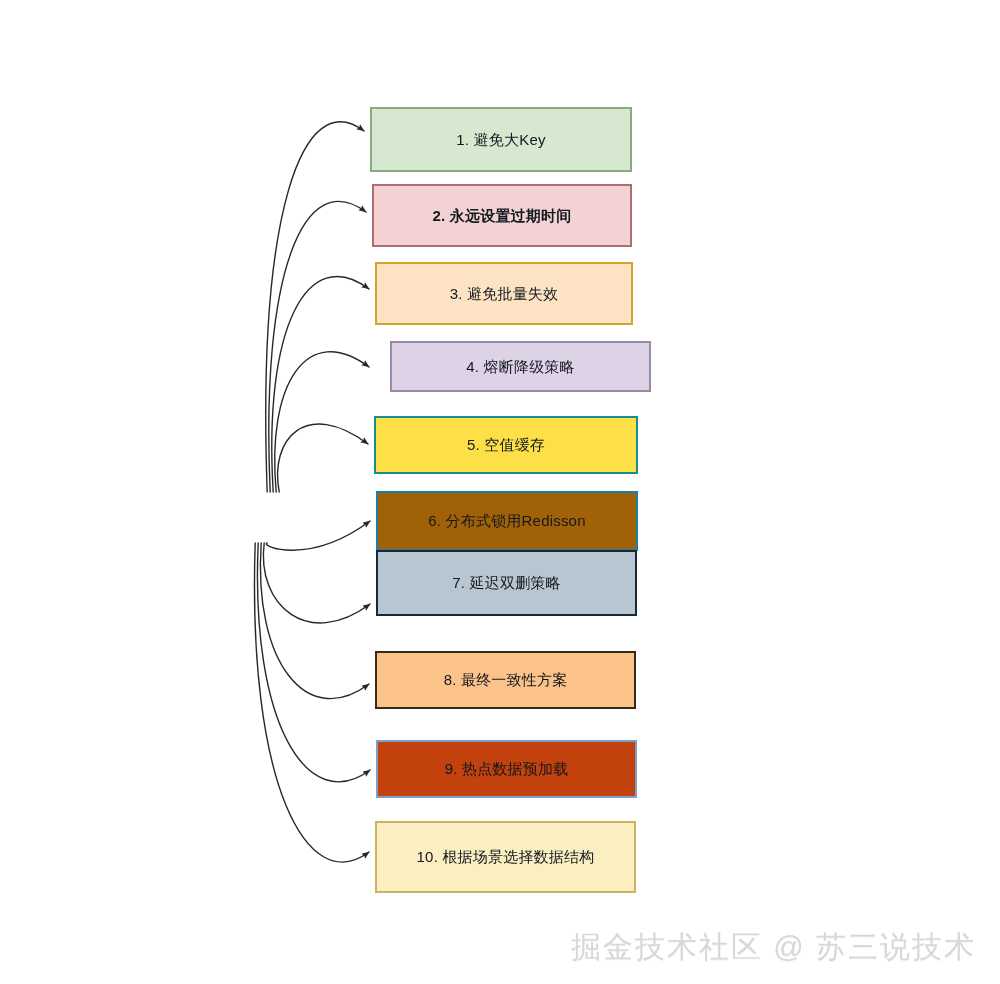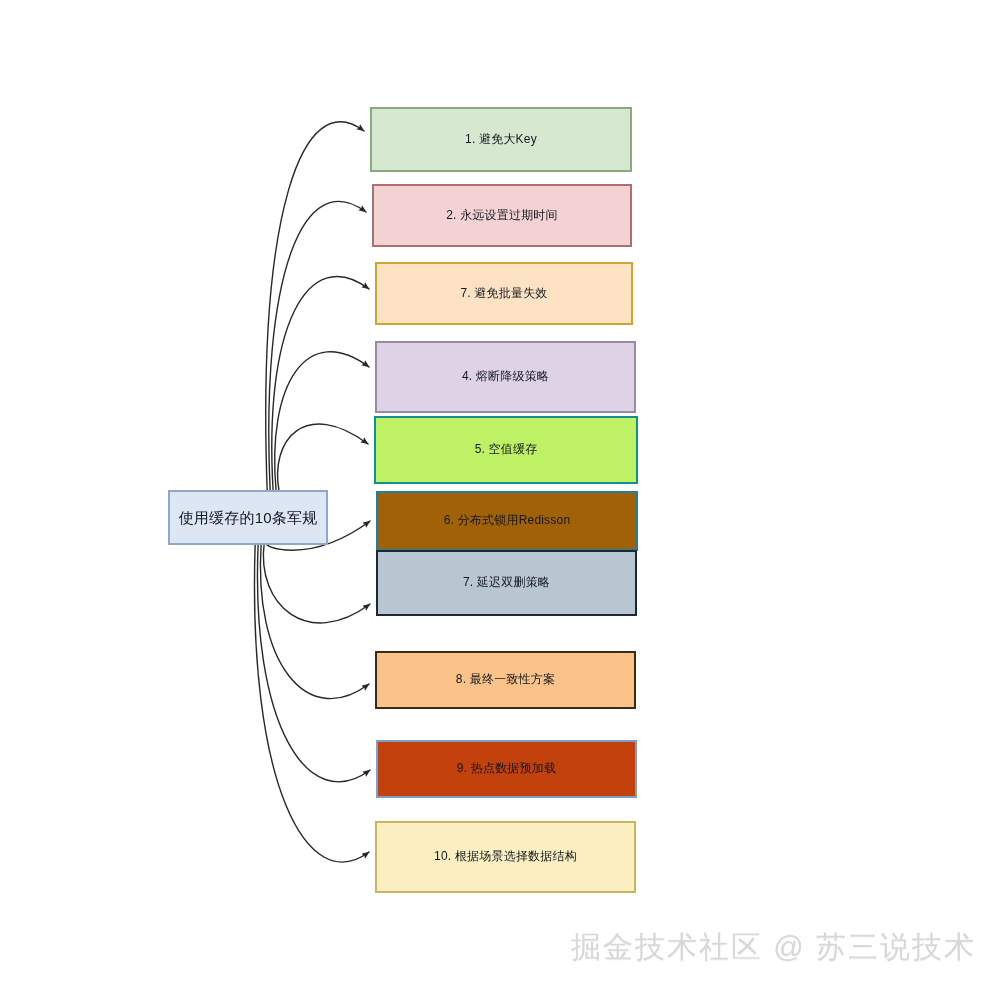--- a/index.html
+++ b/index.html
@@ -33,21 +33,21 @@
   .node {
     position: absolute;
     box-sizing: border-box;
     display: flex;
     align-items: center;
     justify-content: center;
     border-style: solid;
     border-width: 2px;
   }
   .node .node-label {
-    font-size: 12px;
+    font-size: 15px;
     color: #14181f;
     line-height: 1.3;
     letter-spacing: 0.2px;
     white-space: nowrap;
     text-align: center;
   }
   .node.root .node-label {
     font-size: 15px;
   }
   #watermark {
@@ -80,38 +80,35 @@
         <path d="M276.2,492 C266.2,383.64 307,321 369,367" stroke="#25282c" stroke-width="1.4" fill="none" marker-end="url(#arrowhead)"></path>
         <path d="M279.2,492 C269.2,439.08 306,398 368,444" stroke="#25282c" stroke-width="1.4" fill="none" marker-end="url(#arrowhead)"></path>
         <path d="M267.2,543 C259.2,545.52 308,567 370,521" stroke="#25282c" stroke-width="1.4" fill="none" marker-end="url(#arrowhead)"></path>
         <path d="M264.2,543 C256.2,605.28 308,650 370,604" stroke="#25282c" stroke-width="1.4" fill="none" marker-end="url(#arrowhead)"></path>
         <path d="M261.2,543 C253.2,662.88 307,730 369,684" stroke="#25282c" stroke-width="1.4" fill="none" marker-end="url(#arrowhead)"></path>
         <path d="M258.2,543 C250.2,724.8 308,816 370,770" stroke="#25282c" stroke-width="1.4" fill="none" marker-end="url(#arrowhead)"></path>
         <path d="M255.2,543 C247.2,783.84 307,898 369,852" stroke="#25282c" stroke-width="1.4" fill="none" marker-end="url(#arrowhead)"></path>
       </g>
   </svg>
 
-  <div class="node root" id="node-root" style="left: 168px; top: 490px; width: 160px; height: 55px; background: rgb(220, 230, 245); border-color: rgb(143, 168, 200);">
-    <span class="node-label">使用缓存的10条军规</span>
-  </div>
 
   <div id="node-list">
       <div class="node" id="node-rule-1" style="left: 370px; top: 107px; width: 262px; height: 65px; background: rgb(215, 232, 209); border-color: rgb(138, 169, 126);">
         <span class="node-label">1. 避免大Key</span>
       </div>
-      <div class="node" id="node-rule-2" style="left: 372px; top: 184px; width: 260px; height: 63px; background: rgb(243, 210, 212); border-color: rgb(176, 109, 112);">
+      <div class="node" id="node-rule-2" style="left: 372px; top: 184px; width: 260px; height: 63px; background: rgb(243, 210, 212); border-color: rgb(176, 109, 112); font-weight: bold;">
         <span class="node-label">2. 永远设置过期时间</span>
       </div>
       <div class="node" id="node-rule-3" style="left: 375px; top: 262px; width: 258px; height: 63px; background: rgb(253, 227, 195); border-color: rgb(207, 165, 46);">
-        <span class="node-label">7. 避免批量失效</span>
+        <span class="node-label">3. 避免批量失效</span>
       </div>
-      <div class="node" id="node-rule-4" style="left: 375px; top: 341px; width: 261px; height: 72px; background: rgb(221, 210, 230); border-color: rgb(154, 138, 166); align-items: center;">
+      <div class="node" id="node-rule-4" style="left: 390px; top: 341px; width: 261px; height: 51px; background: rgb(221, 210, 230); border-color: rgb(154, 138, 166); align-items: center;">
         <span class="node-label">4. 熔断降级策略</span>
       </div>
-      <div class="node" id="node-rule-5" style="left: 374px; top: 416px; width: 264px; height: 68px; background: #bef264; border-color: rgb(21, 142, 146);">
+      <div class="node" id="node-rule-5" style="left: 374px; top: 416px; width: 264px; height: 58px; background: #fde047; border-color: rgb(21, 142, 146);">
         <span class="node-label">5. 空值缓存</span>
       </div>
       <div class="node" id="node-rule-6" style="left: 376px; top: 491px; width: 262px; height: 60px; background: #a16207; border-color: rgb(27, 127, 168);">
         <span class="node-label">6. 分布式锁用Redisson</span>
       </div>
       <div class="node" id="node-rule-7" style="left: 376px; top: 550px; width: 261px; height: 66px; background: rgb(184, 198, 210); border-color: rgb(23, 41, 59);">
         <span class="node-label">7. 延迟双删策略</span>
       </div>
       <div class="node" id="node-rule-8" style="left: 375px; top: 651px; width: 261px; height: 58px; background: rgb(251, 195, 137); border-color: rgb(58, 42, 24);">
         <span class="node-label">8. 最终一致性方案</span>

